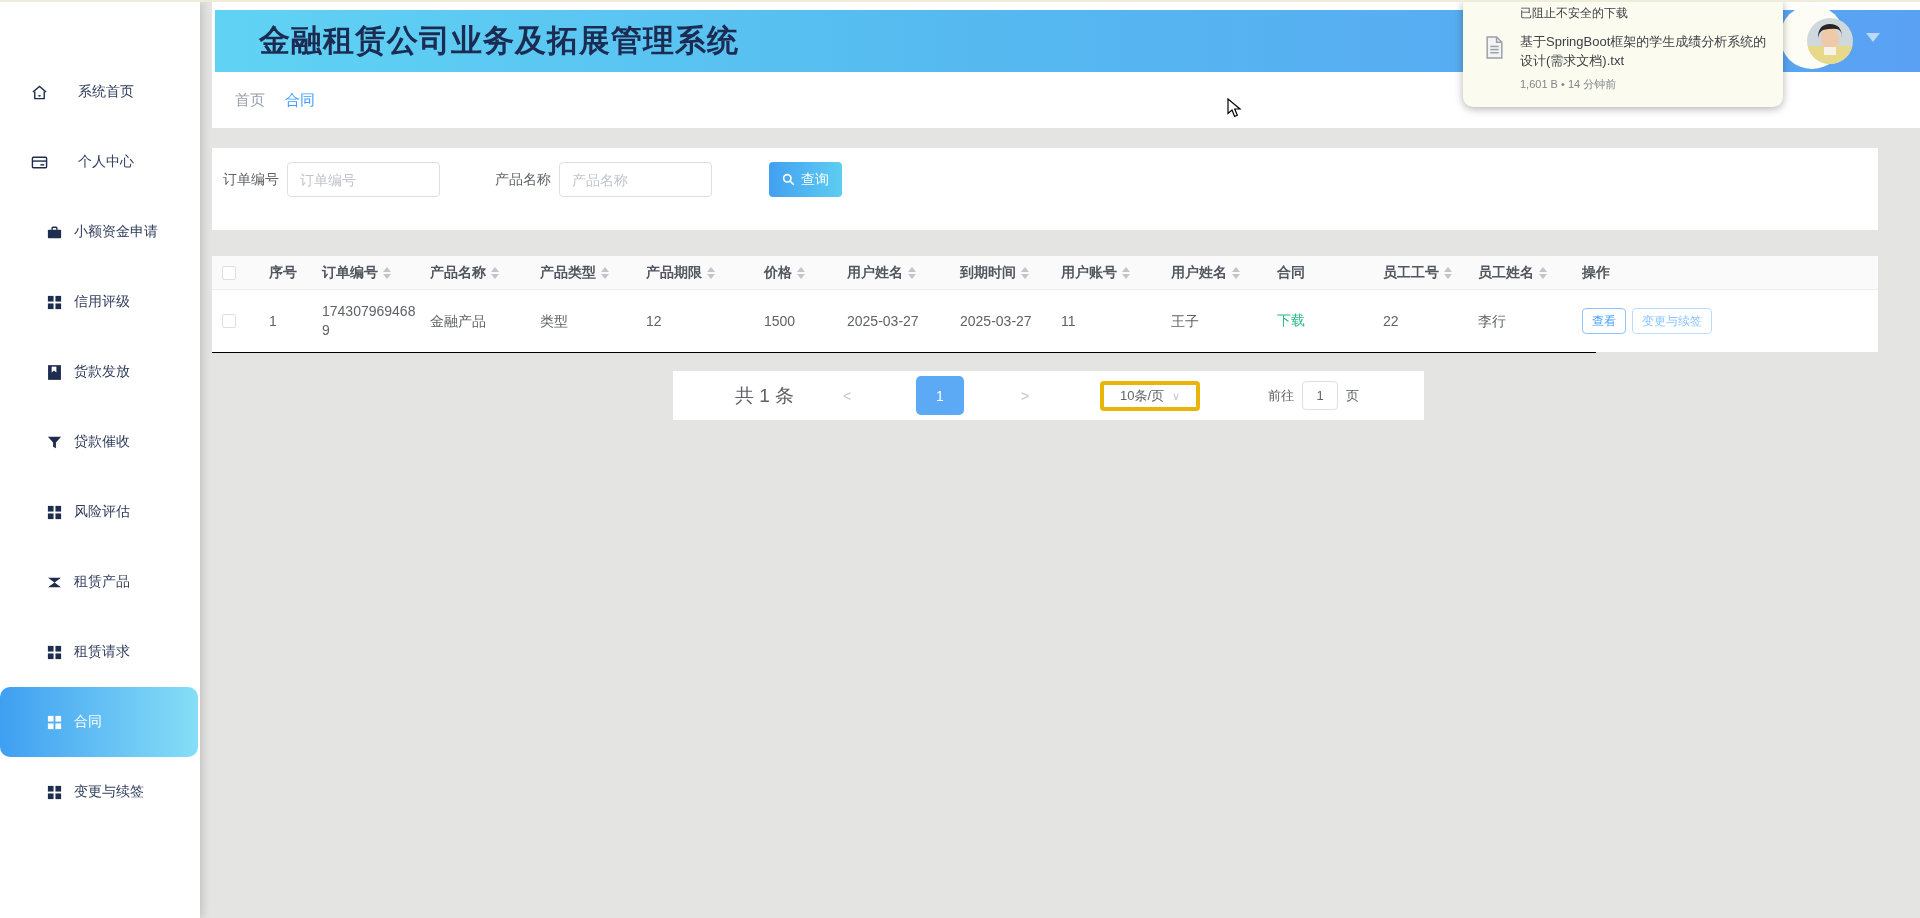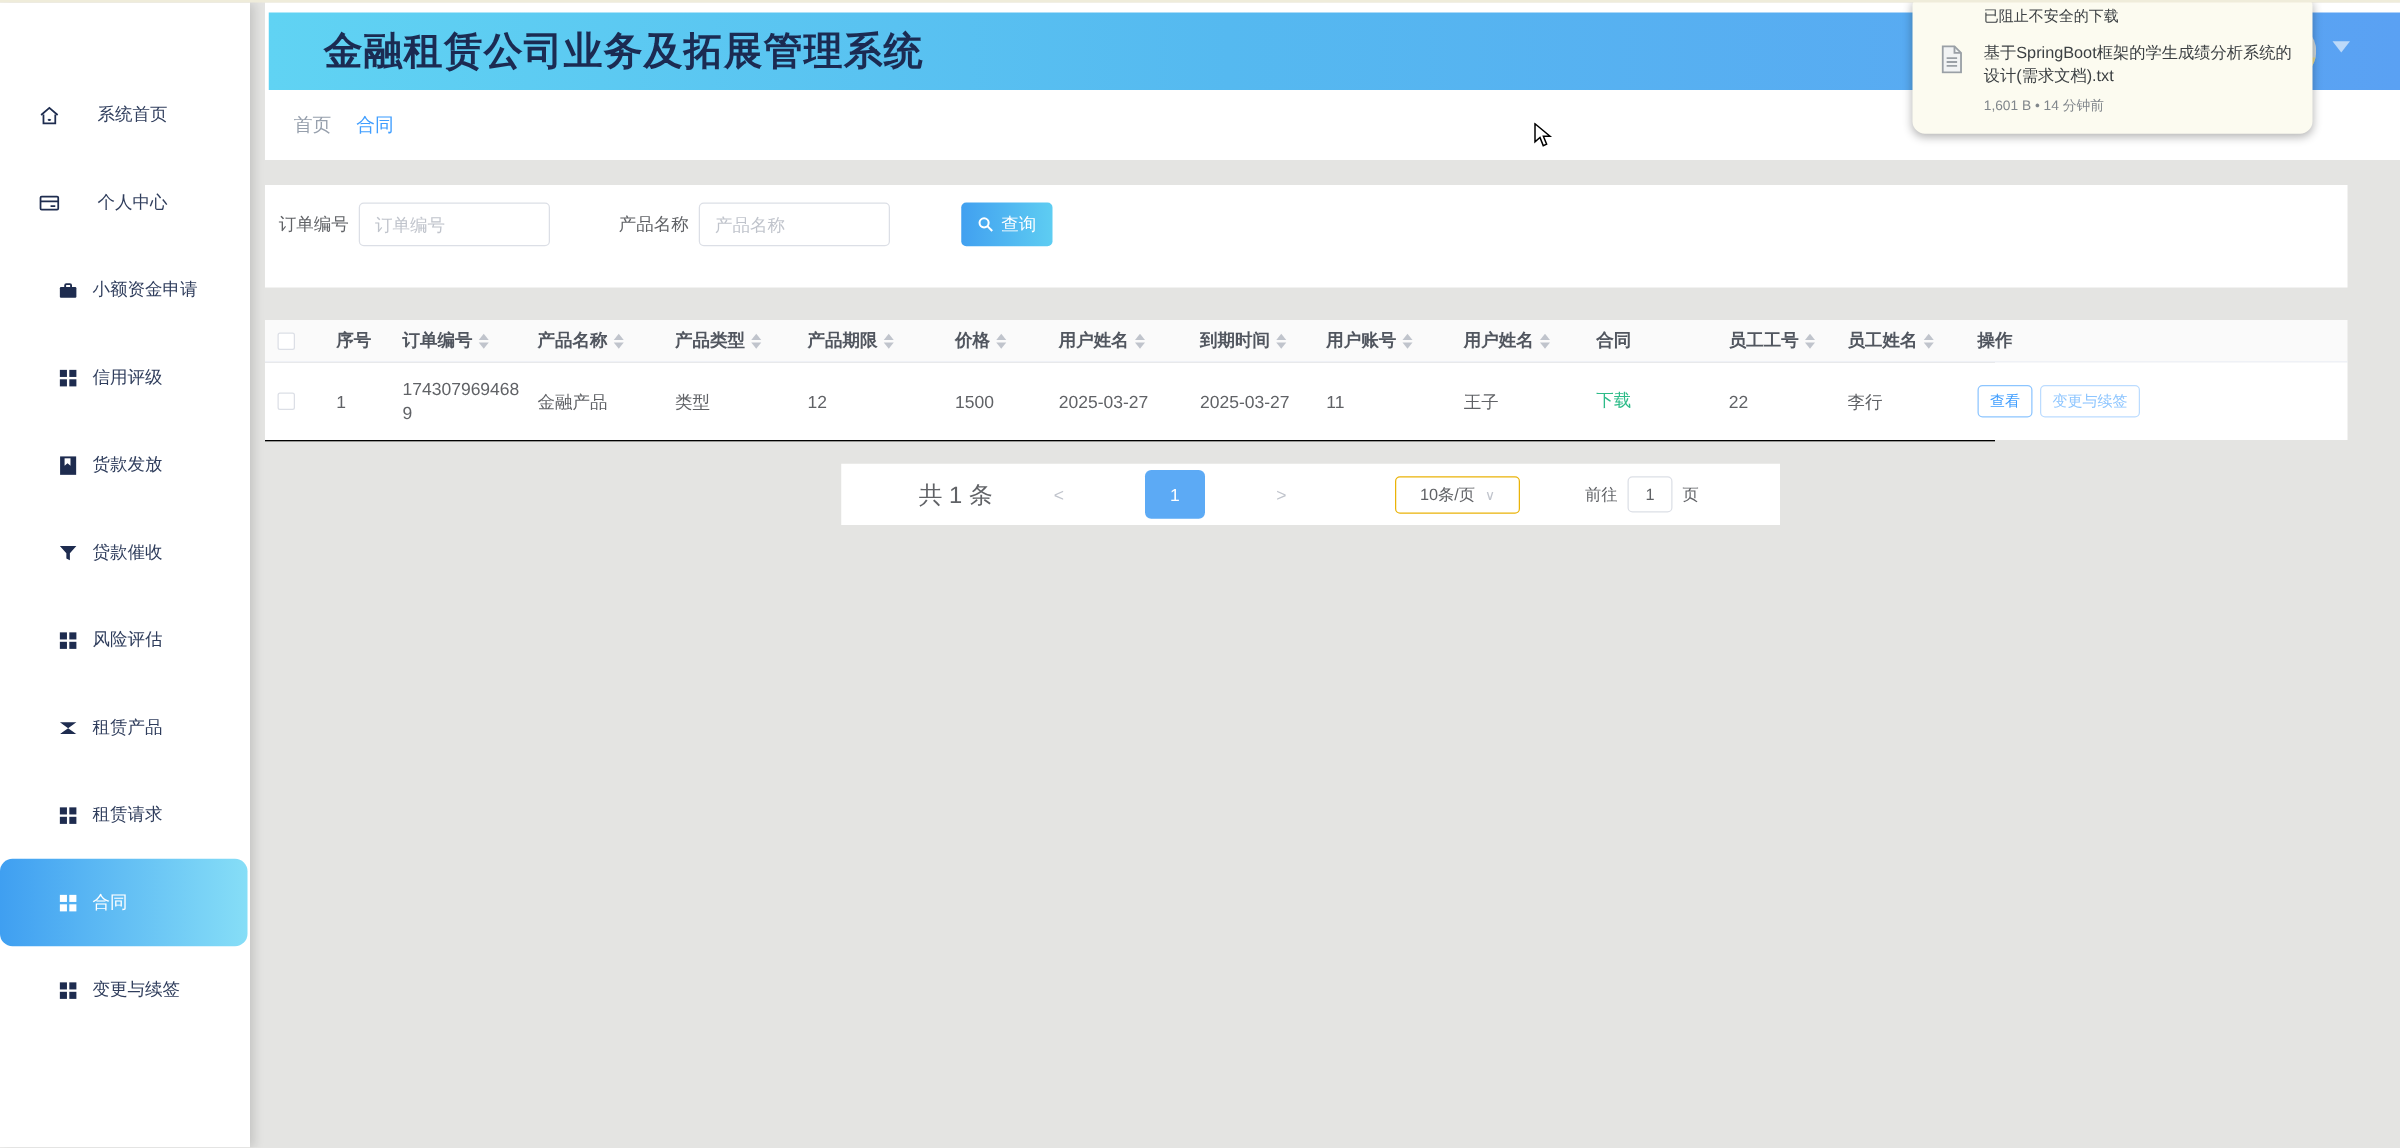--- a/index.html
+++ b/index.html
@@ -75,37 +75,37 @@
                font-family:"Liberation Sans","DejaVu Sans",sans-serif; }
 
   
   .pagination { position:absolute; left:673px; top:371px; width:751px; height:49px; background:#ffffff; z-index:1;
                 display:flex; align-items:center; }
   .pg-total { position:absolute; left:62px; font-size:19px; color:#606266; }
   .pg-prev { position:absolute; left:170px; font-size:14px; color:#c0c4cc; cursor:pointer; }
   .pg-page { position:absolute; left:243px; top:5px; width:48px; height:39px; background:#5caaf5; color:#fff;
              border-radius:5px; display:flex; align-items:center; justify-content:center; font-size:14px; cursor:pointer; }
   .pg-next { position:absolute; left:348px; font-size:14px; color:#c0c4cc; cursor:pointer; }
-  .pg-size { position:absolute; left:443px; top:10px; width:100px; height:30px; border:1px solid #eab308; border-radius:4px;
+  .pg-size { position:absolute; left:427px; top:10px; width:100px; height:30px; border:4px solid #eab308; border-radius:4px;
              display:flex; align-items:center; justify-content:center; gap:8px; font-size:13px; color:#606266; cursor:pointer; background:#fff; }
   .pg-size .v { color:#c0c4cc; font-size:11px; }
   .pg-goto { position:absolute; left:595px; font-size:13px; color:#606266; display:flex; align-items:center; gap:8px; }
   .pg-goto input { width:36px; height:29px; border:1px solid #dcdfe6; border-radius:4px; text-align:center;
                    font-size:13px; color:#606266; outline:none;
                    font-family:"Liberation Sans","DejaVu Sans",sans-serif; }
 
   
   .hdr-actions { position:absolute; left:1770px; top:2px; width:150px; height:70px; z-index:6; }
   .white-circle { position:absolute; left:10px; top:3px; width:64px; height:64px; border-radius:50%; background:#fdfdf6; }
   .avatar { position:absolute; left:37px; top:16px; width:46px; height:46px; border-radius:50%; overflow:hidden; cursor:pointer; }
   .caret-down { position:absolute; left:96px; top:31px; width:0; height:0;
                 border-left:7px solid transparent; border-right:7px solid transparent; border-top:9px solid #bcd9f9; cursor:pointer; }
 
   
-  .dl-popup { position:absolute; left:1530px; top:0; width:320px; height:107px; background:#fcfbf0;
+  .dl-popup { position:absolute; left:1463px; top:0; width:320px; height:107px; background:#fcfbf0;
               border-radius:4px 4px 10px 10px; box-shadow:0 2px 8px rgba(0,0,0,.3); z-index:50; }
   .dl-title { position:absolute; left:57px; top:5px; font-size:12px; color:#3c4043; }
   .dl-icon { position:absolute; left:23px; top:36px; color:#9aa0a6; }
   .dl-name { position:absolute; left:57px; top:32px; width:248px; font-size:13px; line-height:19px; color:#3c4043; cursor:pointer; }
   .dl-meta { position:absolute; left:57px; top:77px; font-size:11px; color:#80868b; }
 
   
   .cursor { position:absolute; left:1227px; top:98px; z-index:70; pointer-events:none; }
 </style>
 </head>

